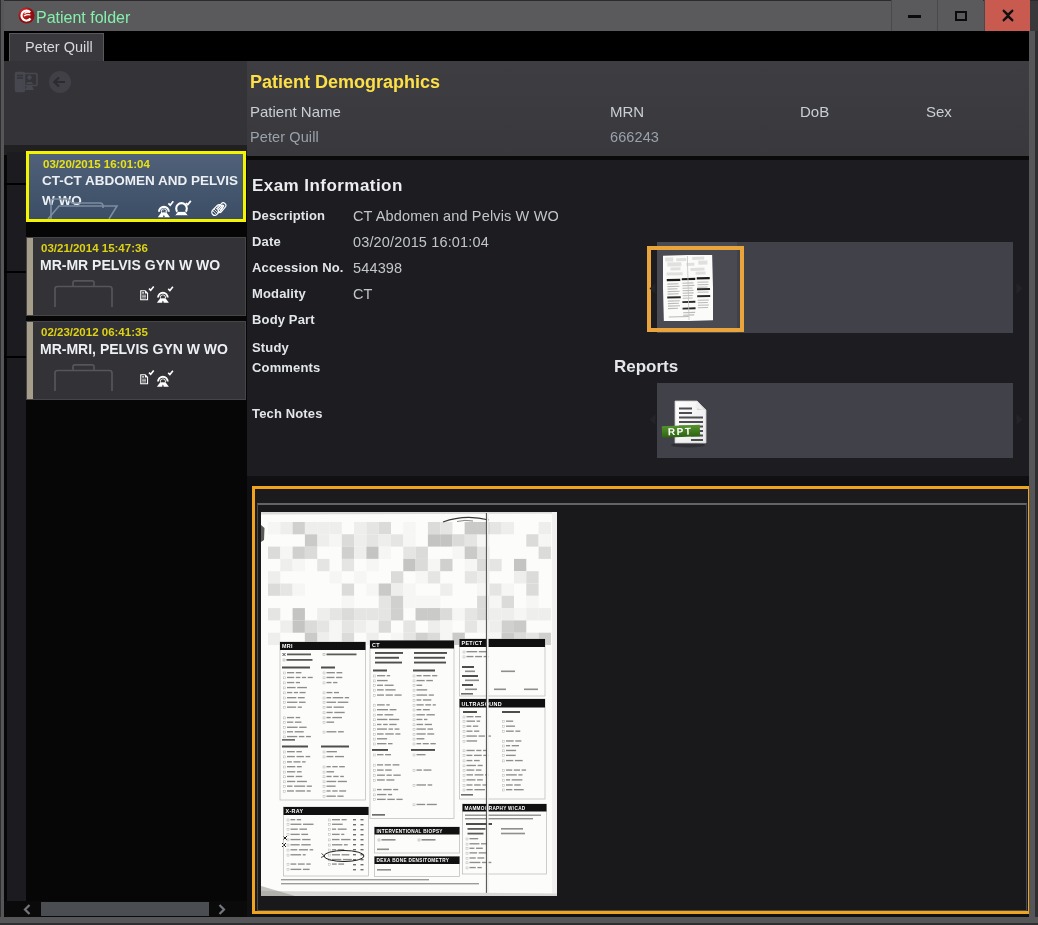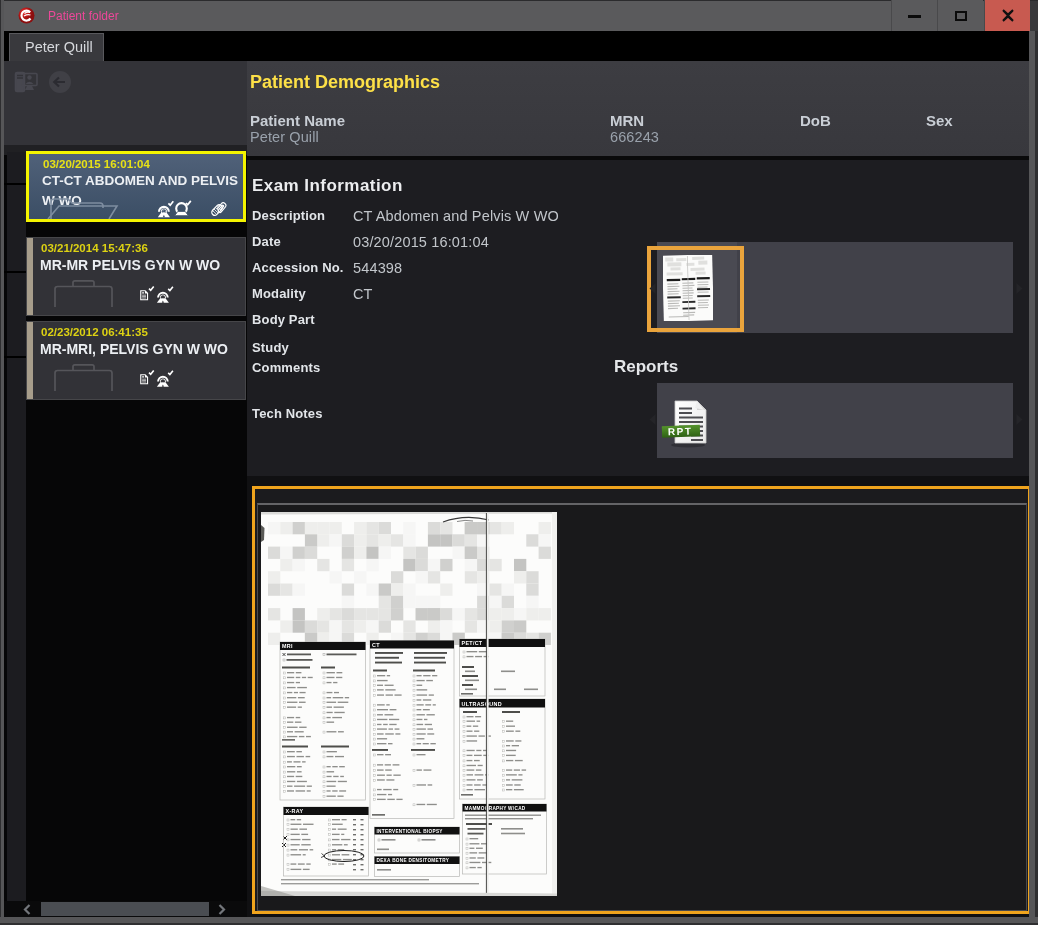--- a/index.html
+++ b/index.html
@@ -8,41 +8,41 @@
   #win { position:absolute; left:0; top:0; width:1038px; height:925px; background:#0a0a0b; }
   .abs { position:absolute; }
 
   
   #frameL { left:0; top:0; width:4px; height:925px; background:#565658; border-left:1px solid #2e2e30;}
   #frameR { left:1029px; top:31px; width:9px; height:894px; background:#565658; border-right:3px solid #2f2f31; }
   #frameB { left:0; top:917px; width:1038px; height:8px; background:#565658; border-bottom:2px solid #2f2f31;}
 
   
   #titlebar { left:0; top:0; width:1038px; height:31px; background:#5a5a5c; border-top:1px solid #2b2b2d;}
-  #title-text { left:48px; top:9px; font-size:12px; color:#ec4899; }
+  #title-text { left:36px; top:9px; font-size:16px; color:#86efac; }
   .winbtn { top:0; height:31px; width:46px; }
   #btn-min { left:891px; background:#5a5a5c; border-left:1px solid #49494b;}
   #btn-max { left:937px; background:#5a5a5c; border-left:1px solid #49494b;}
   #btn-close { left:984px; width:46px; background:#c85a50; border-left:1px solid #49494b;}
   #min-glyph { left:16px; top:15px; width:13px; height:3px; background:#0b0b0b; }
   #max-glyph { left:17px; top:11px; width:12px; height:10px; border:2px solid #0b0b0b; }
 
   
   #tabrow { left:4px; top:31px; width:1025px; height:30px; background:#000; }
   #tab { position:absolute; left:5px; top:2px; width:95px; height:28px; background:#39393d;
          border:1px solid #59595d; border-bottom:none; }
   #tab span { position:absolute; left:15px; top:5px; font-size:14.5px; color:#d6d8dc; }
 
   
   #band-left { left:4px; top:61px; width:243px; height:84px; background:#333338; }
   #band-left2 { left:4px; top:145px; width:243px; height:10px; background:#202023; }
   #band-right { left:247px; top:61px; width:782px; height:95px;
       background:linear-gradient(#3d3d42,#38383d); }
   #pd-title { left:250px; top:72px; font-size:18px; letter-spacing:0px; font-weight:bold; color:#fde047; }
-  .pd-h { top:112px; font-size:15px; letter-spacing:0px; font-weight:bold; color:#c9ced5; }
+  .pd-h { top:103px; font-size:15px; letter-spacing:0px; font-weight:normal; color:#c9ced5; }
   .pd-v { top:129px; font-size:14.5px; letter-spacing:0.1px; color:#9aa2ac; }
 
   
   #sidebar { left:4px; top:155px; width:243px; height:746px; background:#060607; }
   #sidecol { position:absolute; left:3px; top:-3px; width:19px; height:749px; background:#1c1c20; }
   .tick { position:absolute; left:0px; width:24px; height:2px; background:#000; }
 
   .card { position:absolute; left:22px; width:220px; }
   #card1 { top:-4px; height:71px; border:3px solid #f4f400;
      background:linear-gradient(#506179,#3b4e65); }

